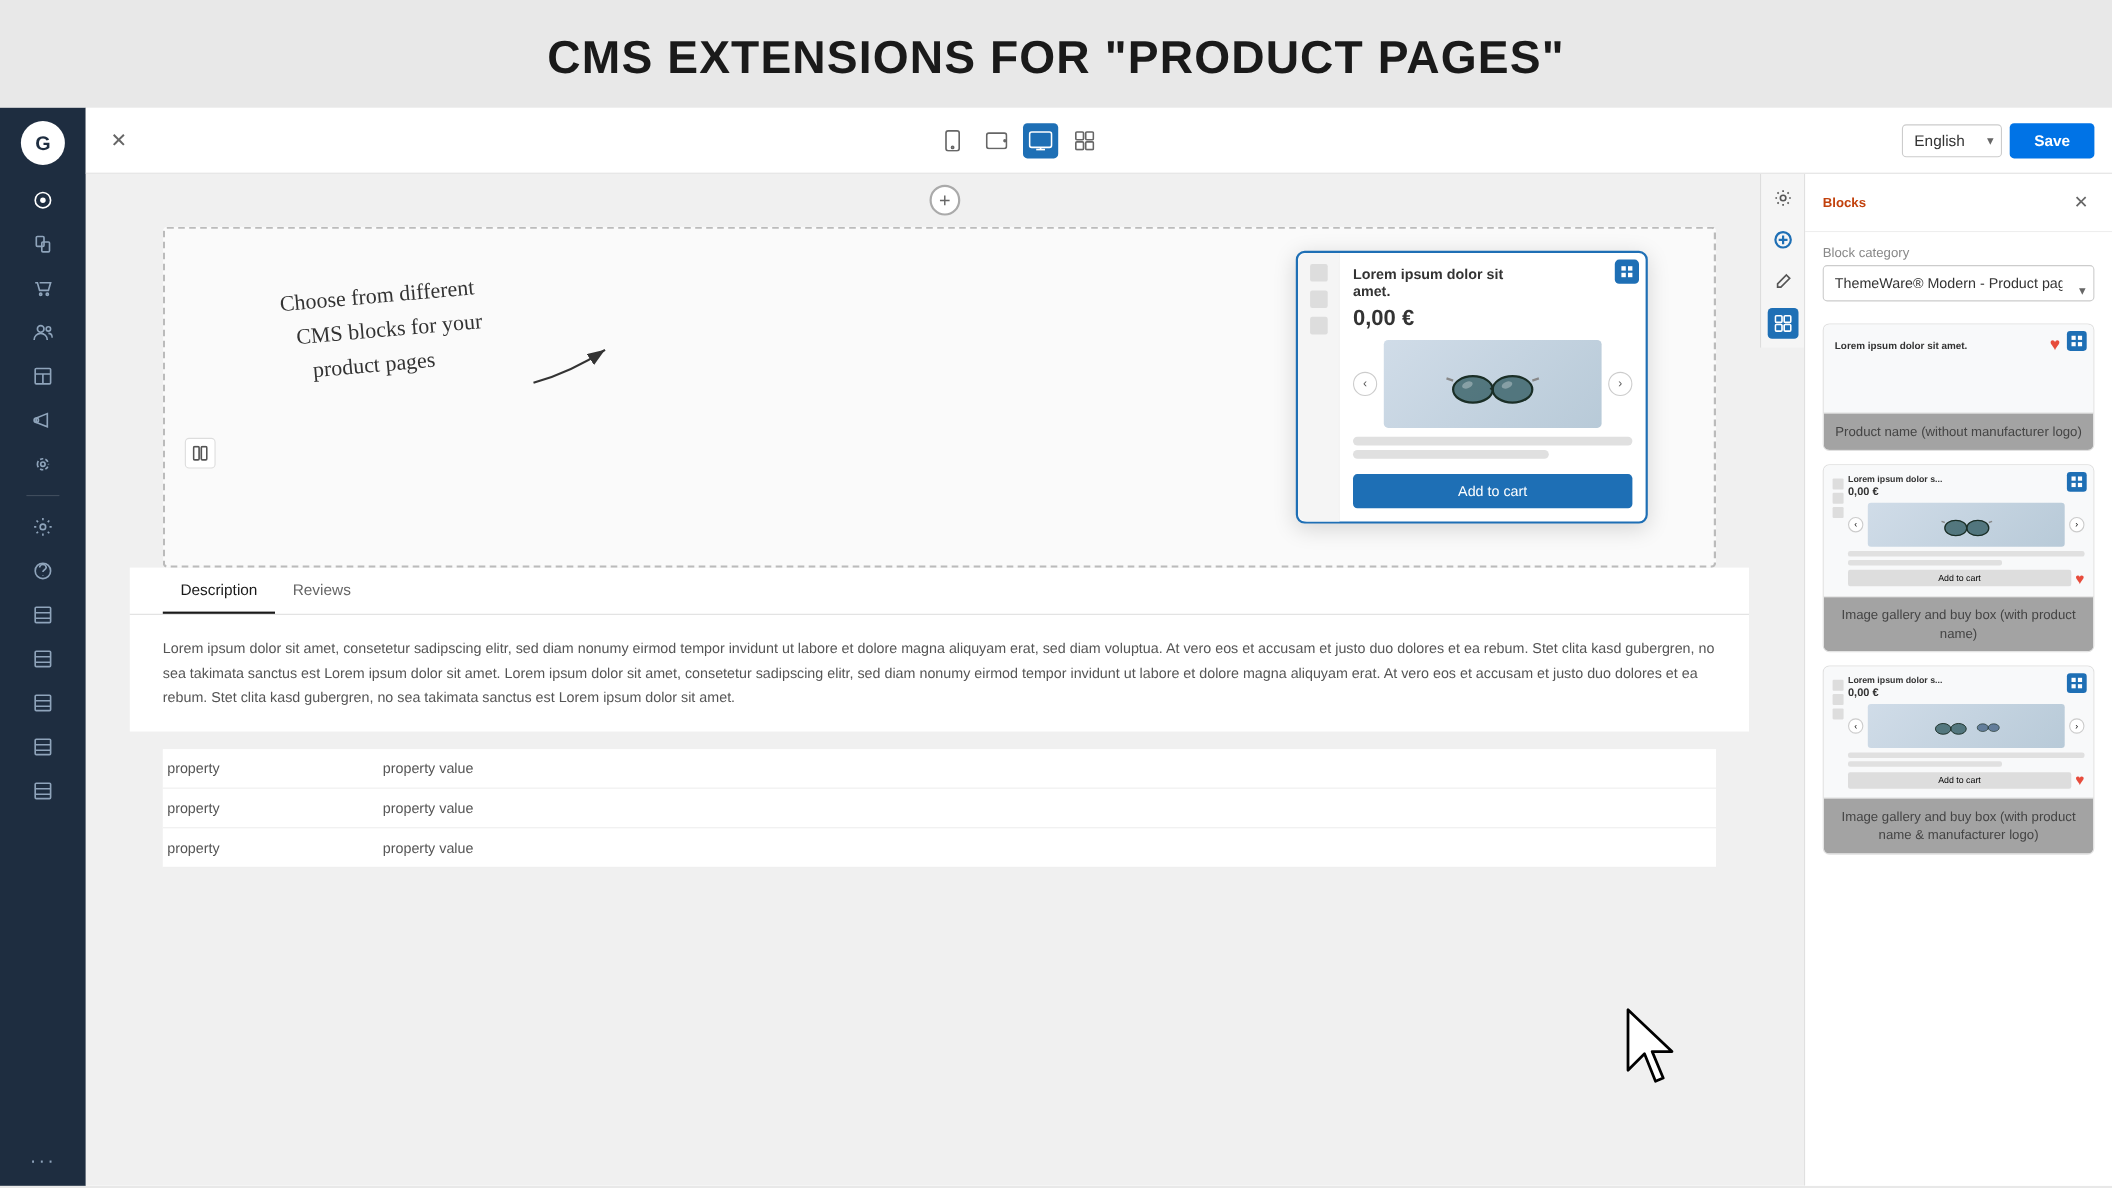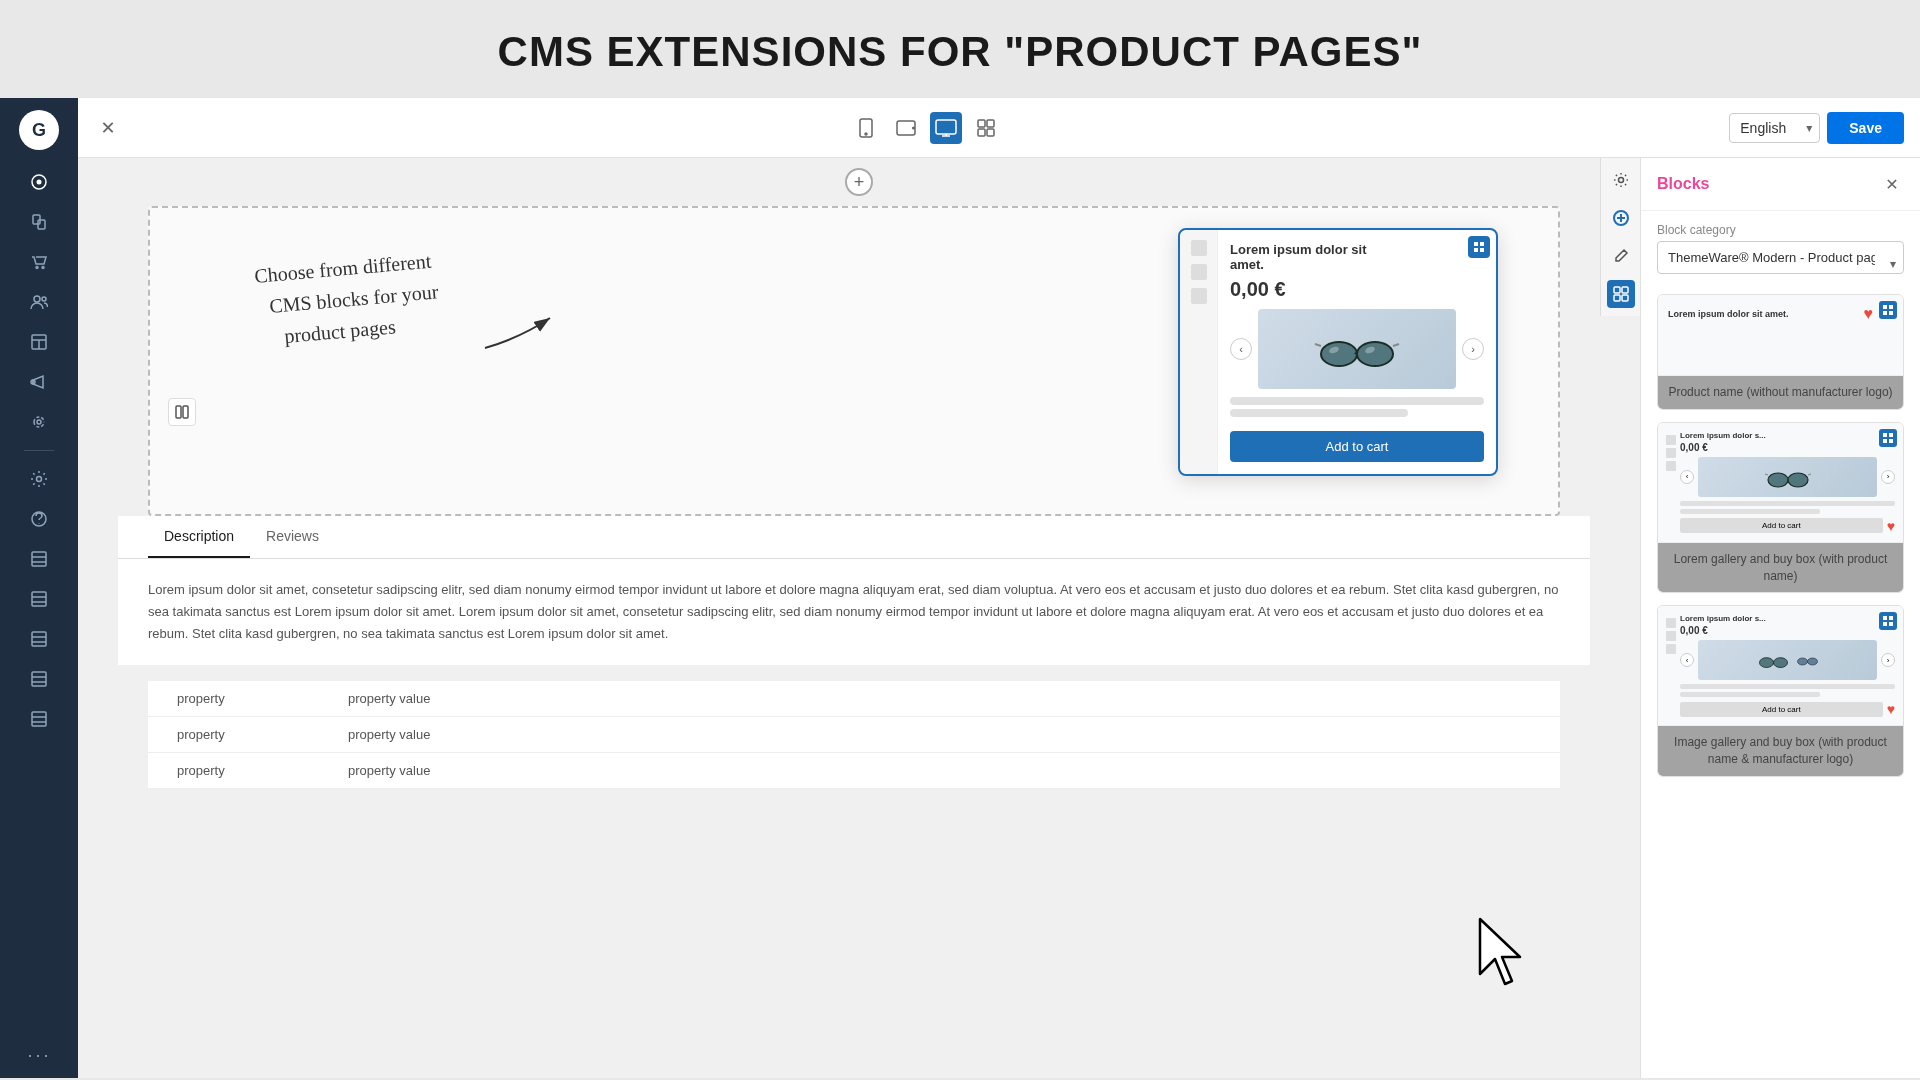--- a/index.html
+++ b/index.html
@@ -67,27 +67,27 @@
     .tab-item.active { color: #1a1a1a; border-bottom: 2px solid #1a1a1a; font-weight: 500; }
 
     
     .product-info-section { padding: 20px 30px; background: #fff; }
     .product-info-title { font-size: 16px; font-weight: 700; color: #1a1a1a; margin-bottom: 12px; }
     .product-info-text { font-size: 13px; color: #555; line-height: 1.7; }
 
     
     .properties-table { margin: 16px 30px; background: #fff; }
     .prop-row { display: flex; padding: 10px 0; border-bottom: 1px solid #eee; }
-    .prop-key { width: 200px; font-size: 13px; color: #555; padding-left: 29px; }
+    .prop-key { width: 200px; font-size: 13px; color: #555; padding-left: 4px; }
     .prop-val { font-size: 13px; color: #555; }
 
     
     .right-panel { width: 280px; background: #fff; border-left: 1px solid #e0e0e0; display: flex; flex-direction: column; }
     .right-panel-header { display: flex; align-items: center; justify-content: space-between; padding: 14px 16px; border-bottom: 1px solid #eee; }
-    .right-panel-title { font-size: 16px; font-weight: 600; color: #ec4899; }
+    .right-panel-title { font-size: 12px; font-weight: 600; color: #c2410c; }
     .right-panel-close { width: 24px; height: 24px; display: flex; align-items: center; justify-content: center; cursor: pointer; color: #666; font-size: 16px; }
     .block-category-label { font-size: 12px; color: #888; padding: 12px 16px 4px; }
     .block-category-select-wrapper { padding: 0 16px 12px; position: relative; }
     .block-category-select { width: 100%; border: 1px solid #ccc; border-radius: 4px; padding: 8px 28px 8px 10px; font-size: 13px; color: #333; background: #fff; cursor: pointer; appearance: none; -webkit-appearance: none; }
     .block-category-select-wrapper::after { content: '▾'; position: absolute; right: 24px; top: 50%; transform: translateY(-50%); pointer-events: none; color: #666; font-size: 12px; }
 
     .blocks-list { flex: 1; overflow-y: auto; padding: 8px 16px; display: flex; flex-direction: column; gap: 12px; }
 
     .block-item { border: 1px solid #e0e0e0; border-radius: 6px; overflow: hidden; cursor: pointer; }
     .block-item-preview { background: #f8f9fa; padding: 10px; min-height: 80px; position: relative; }
@@ -501,21 +501,21 @@
                     <div style="height:5px;background:#e0e0e0;border-radius:2px;margin-bottom:3px;"></div>
                     <div style="height:5px;background:#e0e0e0;border-radius:2px;margin-bottom:4px;width:65%;"></div>
 
                     <div style="display:flex;align-items:center;gap:4px;">
                       <button style="flex:1;background:#ddd;border:none;border-radius:2px;padding:3px;font-size:8px;cursor:pointer;">Add to cart</button>
                       <div style="color:#e74c3c;font-size:14px;">♥</div>
                     </div>
                   </div>
                 </div>
               </div>
-              <div class="block-item-label">Lorem gallery and buy box (with product name)</div>
+              <div class="block-item-label">Image gallery and buy box (with product name)</div>
             </div>
 
             <div class="block-item">
               <div class="block-item-preview" style="padding:8px; min-height:110px;">
 
                 <div style="position:absolute;top:6px;right:6px;width:18px;height:18px;background:#1e6fb5;border-radius:3px;display:flex;align-items:center;justify-content:center;">
                   <svg width="10" height="10" viewBox="0 0 10 10" fill="white">
                       <rect x="0" y="0" width="4" height="4"></rect>
                       <rect x="6" y="0" width="4" height="4"></rect>
                       <rect x="0" y="6" width="4" height="4"></rect>

